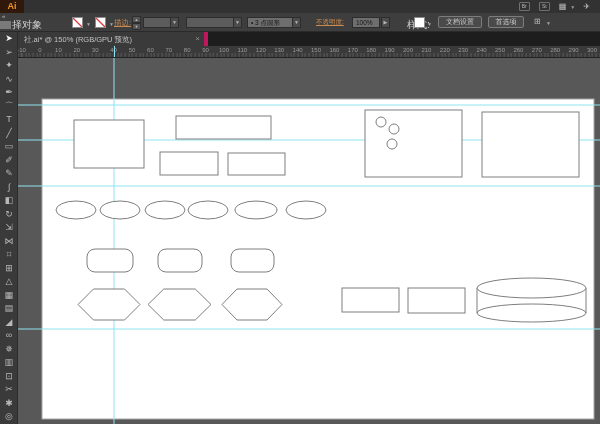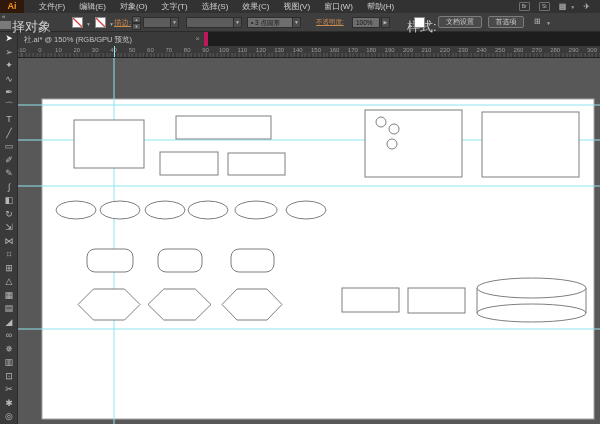--- a/index.html
+++ b/index.html
@@ -18,21 +18,21 @@
     line-height:7px; text-align:center; margin-right:9px; border-radius:1px; }
   .mb-icn { color:#c0c0c0; font-size:8px; margin-right:4px; }
   .mb-caret { color:#9a9a9a; font-size:5px; margin-right:8px; }
 
   
   .controlbar { position:absolute; left:0; top:13px; width:600px; height:19px; background:#3e3e3e;
     border-bottom:1px solid #2a2a2a; z-index:29; }
   .panel-stub { position:absolute; left:0; top:0; width:18px; height:19px; }
   .stub-top { color:#bdbdbd; font-size:6px; line-height:7px; letter-spacing:2px; padding-left:2px; }
   .stub-box { position:absolute; left:0; top:8px; width:11px; height:8px; background:#7a7a7a; }
-  .cb-label { position:absolute; top:5px; font-size:13px; color:#cfcfcf; white-space:nowrap; }
+  .cb-label { position:absolute; top:5px; font-size:10px; color:#cfcfcf; white-space:nowrap; }
   .cb-link { position:absolute; top:5px; font-size:7.5px; color:#c98a50; text-decoration:underline; white-space:nowrap; }
   .swatch { position:absolute; top:4px; width:11px; height:11px; border:1px solid #8a8a8a;
     background:linear-gradient(to top right,#ffffff 44%,#d93a3a 45%,#d93a3a 55%,#ffffff 56%); }
   .swatch.plain { background:#ffffff; }
   .mini-caret { position:absolute; top:8px; color:#a5a5a5; font-size:5px; }
   .stepper { position:absolute; left:132px; top:3px; width:9px; height:13px; display:flex;
     flex-direction:column; }
   .stepper span { flex:1; background:#555555; border:1px solid #2e2e2e; color:#bbbbbb; font-size:4px;
     line-height:5px; text-align:center; }
   .cb-field { position:absolute; top:4px; height:11px; background:#5c5c5c; border:1px solid #2d2d2d; }
@@ -68,31 +68,20 @@
 
   
   .canvas { position:absolute; left:18px; top:58px; width:582px; height:366px; background:#585858; }
   svg { display:block; }
 </style>
 </head>
 <body>
 
 <div class="menubar">
   <div class="ai-logo">Ai</div>
-  <nav class="menus">
-      <span class="menu-item">文件(F)</span>
-      <span class="menu-item">编辑(E)</span>
-      <span class="menu-item">对象(O)</span>
-      <span class="menu-item">文字(T)</span>
-      <span class="menu-item">选择(S)</span>
-      <span class="menu-item">效果(C)</span>
-      <span class="menu-item">视图(V)</span>
-      <span class="menu-item">窗口(W)</span>
-      <span class="menu-item">帮助(H)</span>
-    </nav>
   <div class="menu-right">
     <span class="mb-badge">Br</span>
     <span class="mb-badge">St</span>
     <span class="mb-icn">▦</span>
     <span class="mb-caret">▼</span>
     <span class="mb-icn">✈</span>
     <span style="width:6px"></span>
   </div>
 </div>
 

